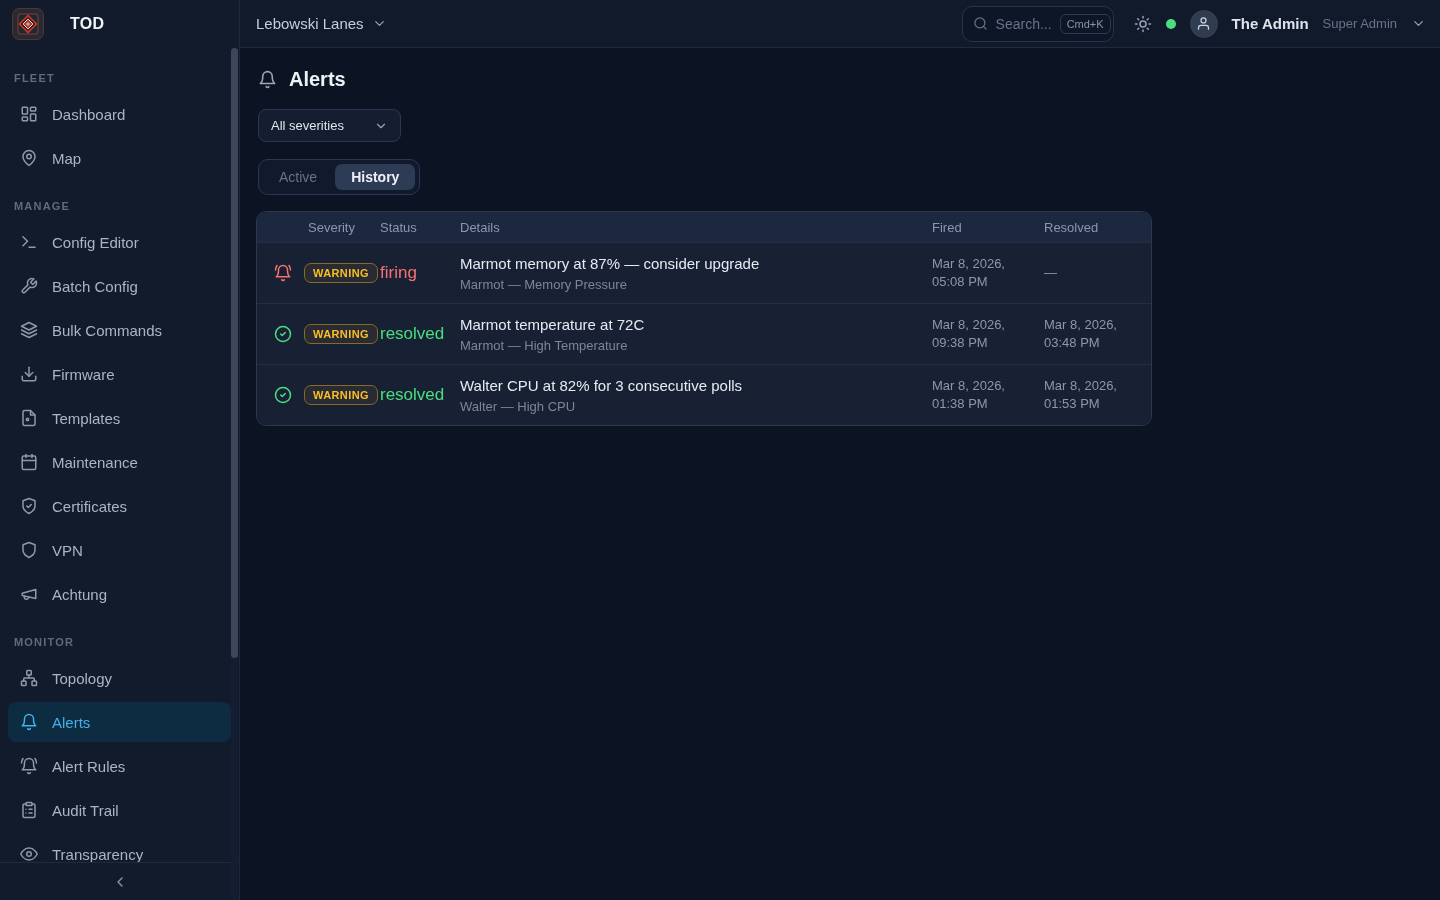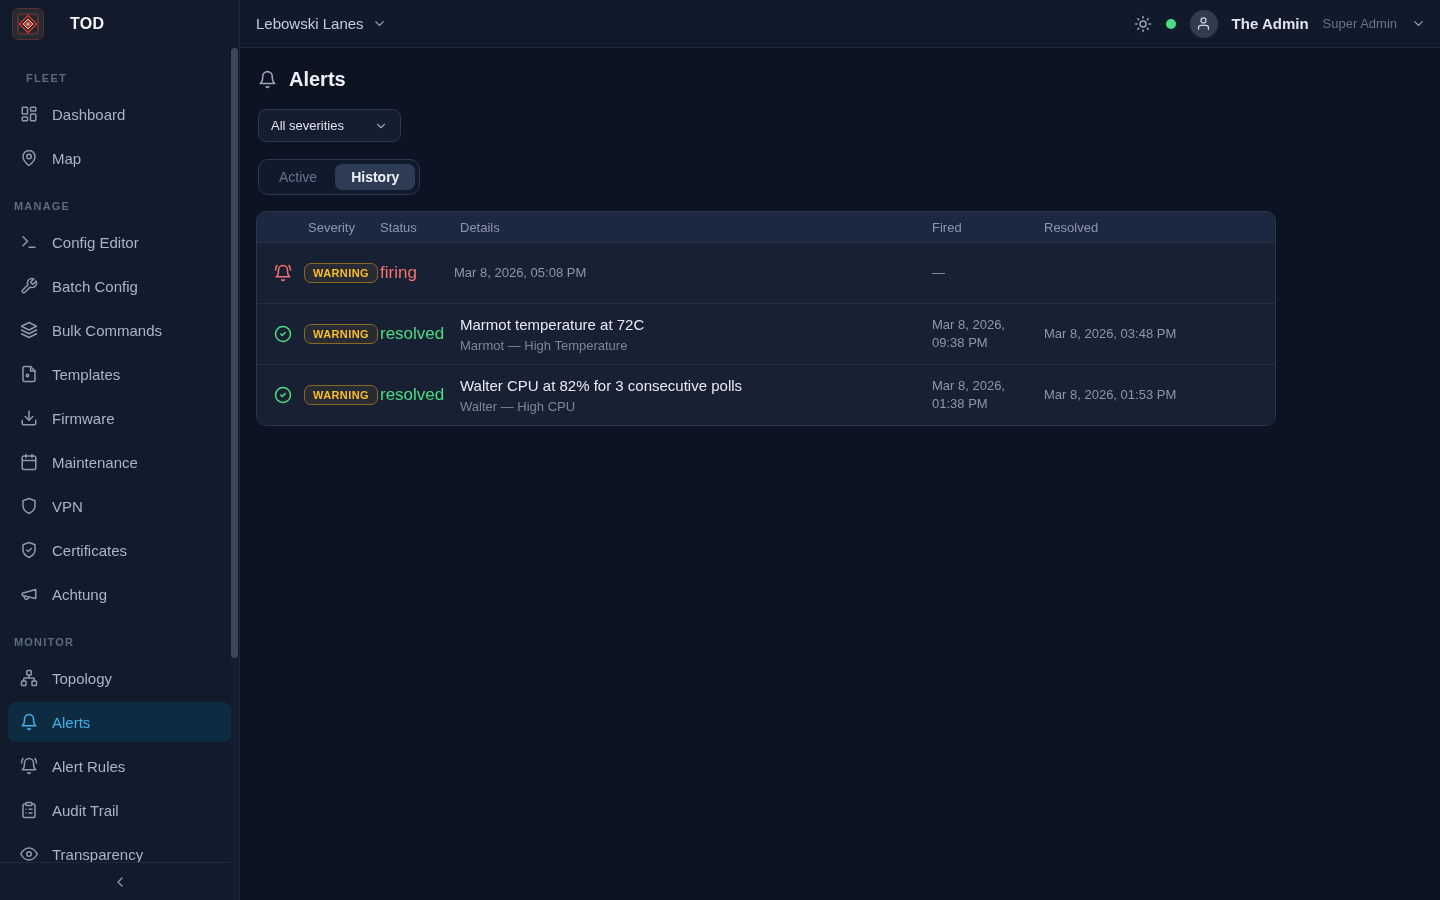--- a/index.html
+++ b/index.html
@@ -31,21 +31,21 @@
     background:#232b33; border:1px solid #5e2f2c;
     display:flex; align-items:center; justify-content:center;
   }
   .brand-name { font-size:16px; font-weight:700; color:#f1f5f9; letter-spacing:0.3px; }
   .sidebar-nav { flex:1 1 auto; overflow:hidden; padding-bottom:8px; }
   .nav-section-label {
     font-size:11px; font-weight:700; letter-spacing:1.2px;
     color:#5c6b80; text-transform:uppercase;
     padding:0 14px; margin:22px 0 10px 0;
   }
-  .nav-section-label.first { margin-top:24px;margin-left:12px; }
+  .nav-section-label.first { margin-top:24px; }
   .nav-item {
     height:40px; margin:4px 8px; border-radius:8px;
     display:flex; align-items:center; gap:14px;
     padding:0 12px;
     color:#a9b4c6; font-size:15px;
     cursor:pointer;
   }
   .nav-item .nav-icon { color:#8d99ac; flex:0 0 18px; }
   .nav-item.active { background:#0d2b41; color:#41b1ea; }
   .nav-item.active .nav-icon { color:#41b1ea; }
@@ -114,21 +114,21 @@
   .seg-tabs {
     display:inline-flex; align-items:center;
     border:1px solid #2b3850; border-radius:10px;
     background:#101a2c; padding:4px; margin:0 0 16px 2px; gap:2px;
   }
   .seg-tab { padding:5px 16px; font-size:14px; color:#64748b; border-radius:7px; cursor:pointer; }
   .seg-tab.selected { background:#2d3b54; color:#eef2f7; font-weight:600; }
 
   
   .alerts-table {
-    width:1020px;
+    width:896px;
     border:1px solid #2b3850; border-radius:10px;
     overflow:hidden;
   }
   .t-header, .t-row {
     display:grid;
     grid-template-columns:123px 74px 478px 112px 1fr;
     align-items:center;
   }
   .t-header { height:30px; background:#1c2840; color:#8b97ab; font-size:13px; }
   .t-header .th-severity { padding-left:51px; }
@@ -221,68 +221,68 @@
             <path d="m2 12 10 5 10-5"></path>
             <path d="m2 17 10 5 10-5"></path>
           </svg>
       </span>
       <span>Bulk Commands</span>
     </div>
 
     <div class="nav-item">
       <span class="nav-icon">
         <svg width="18" height="18" viewBox="0 0 24 24" fill="none" stroke="currentColor" stroke-width="2" stroke-linecap="round" stroke-linejoin="round">
+            <path d="M21 15v4a2 2 0 0 1-2 2H5a2 2 0 0 1-2-2v-4"></path>
+            <polyline points="7 10 12 15 17 10"></polyline>
+            <line x1="12" y1="15" x2="12" y2="3"></line>
+          </svg>
+      </span>
+      <span>Firmware</span>
+    </div>
+
+    <div class="nav-item">
+      <span class="nav-icon">
+        <svg width="18" height="18" viewBox="0 0 24 24" fill="none" stroke="currentColor" stroke-width="2" stroke-linecap="round" stroke-linejoin="round">
             <path d="M14 2H6a2 2 0 0 0-2 2v16a2 2 0 0 0 2 2h12a2 2 0 0 0 2-2V8z"></path>
             <polyline points="14 2 14 8 20 8"></polyline>
             <circle cx="10" cy="14" r="1.6"></circle>
           </svg>
       </span>
       <span>Templates</span>
-    </div>
-
-    <div class="nav-item">
-      <span class="nav-icon">
-        <svg width="18" height="18" viewBox="0 0 24 24" fill="none" stroke="currentColor" stroke-width="2" stroke-linecap="round" stroke-linejoin="round">
-            <path d="M21 15v4a2 2 0 0 1-2 2H5a2 2 0 0 1-2-2v-4"></path>
-            <polyline points="7 10 12 15 17 10"></polyline>
-            <line x1="12" y1="15" x2="12" y2="3"></line>
-          </svg>
-      </span>
-      <span>Firmware</span>
     </div>
 
     <div class="nav-item">
       <span class="nav-icon">
         <svg width="18" height="18" viewBox="0 0 24 24" fill="none" stroke="currentColor" stroke-width="2" stroke-linecap="round" stroke-linejoin="round">
             <rect x="3" y="4" width="18" height="18" rx="2"></rect>
             <line x1="16" y1="2" x2="16" y2="6"></line>
             <line x1="8" y1="2" x2="8" y2="6"></line>
             <line x1="3" y1="10" x2="21" y2="10"></line>
           </svg>
       </span>
       <span>Maintenance</span>
     </div>
 
     <div class="nav-item">
       <span class="nav-icon">
         <svg width="18" height="18" viewBox="0 0 24 24" fill="none" stroke="currentColor" stroke-width="2" stroke-linecap="round" stroke-linejoin="round">
             <path d="M12 22s8-4 8-10V5l-8-3-8 3v7c0 6 8 10 8 10z"></path>
+            <path d="m9 12 2 2 4-4"></path>
+          </svg>
+      </span>
+      <span>Certificates</span>
+    </div>
+
+    <div class="nav-item">
+      <span class="nav-icon">
+        <svg width="18" height="18" viewBox="0 0 24 24" fill="none" stroke="currentColor" stroke-width="2" stroke-linecap="round" stroke-linejoin="round">
+            <path d="M12 22s8-4 8-10V5l-8-3-8 3v7c0 6 8 10 8 10z"></path>
           </svg>
       </span>
       <span>VPN</span>
-    </div>
-
-    <div class="nav-item">
-      <span class="nav-icon">
-        <svg width="18" height="18" viewBox="0 0 24 24" fill="none" stroke="currentColor" stroke-width="2" stroke-linecap="round" stroke-linejoin="round">
-            <path d="M12 22s8-4 8-10V5l-8-3-8 3v7c0 6 8 10 8 10z"></path>
-            <path d="m9 12 2 2 4-4"></path>
-          </svg>
-      </span>
-      <span>Certificates</span>
     </div>
 
     <div class="nav-item">
       <span class="nav-icon">
         <svg width="18" height="18" viewBox="0 0 24 24" fill="none" stroke="currentColor" stroke-width="2" stroke-linecap="round" stroke-linejoin="round">
             <path d="m3 11 18-5v12L3 14v-3z"></path>
             <path d="M11.6 16.8a3 3 0 1 1-5.8-1.6"></path>
           </svg>
       </span>
       <span>Achtung</span>
@@ -368,20 +368,30 @@
     <div class="org-switcher">
       <span>Lebowski Lanes</span>
       <span class="chev">
         <svg width="15" height="15" viewBox="0 0 24 24" fill="none" stroke="currentColor" stroke-width="2" stroke-linecap="round" stroke-linejoin="round">
             <polyline points="6 9 12 15 18 9"></polyline>
           </svg>
       </span>
     </div>
 
     <div class="topbar-right">
+      <div class="search-box">
+        <span style="color:#64748b;">
+          <svg width="15" height="15" viewBox="0 0 24 24" fill="none" stroke="currentColor" stroke-width="2" stroke-linecap="round" stroke-linejoin="round">
+              <circle cx="11" cy="11" r="8"></circle>
+              <line x1="21" y1="21" x2="16.65" y2="16.65"></line>
+            </svg>
+        </span>
+        <span class="search-placeholder">Search...</span>
+        <span class="kbd-badge">Cmd+K</span>
+      </div>
 
       <span class="theme-toggle">
         <svg width="18" height="18" viewBox="0 0 24 24" fill="none" stroke="currentColor" stroke-width="2" stroke-linecap="round" stroke-linejoin="round">
             <circle cx="12" cy="12" r="4"></circle>
             <path d="M12 2v2"></path>
             <path d="M12 20v2"></path>
             <path d="m4.93 4.93 1.41 1.41"></path>
             <path d="m17.66 17.66 1.41 1.41"></path>
             <path d="M2 12h2"></path>
             <path d="M20 12h2"></path>
@@ -450,20 +460,24 @@
             <svg width="18" height="18" viewBox="0 0 24 24" fill="none" stroke="currentColor" stroke-width="2" stroke-linecap="round" stroke-linejoin="round">
                 <path d="M18 8A6 6 0 0 0 6 8c0 7-3 9-3 9h18s-3-2-3-9"></path>
                 <path d="M13.73 21a2 2 0 0 1-3.46 0"></path>
                 <path d="M4 2C2.8 3.7 2 5.7 2 8"></path>
                 <path d="M22 8c0-2.3-.8-4.3-2-6"></path>
               </svg>
           </span>
           <span class="warning-badge">WARNING</span>
         </div>
         <div class="cell-status firing">firing</div>
+        <div class="cell-details">
+          <div class="detail-title">Marmot memory at 87% — consider upgrade</div>
+          <div class="detail-sub">Marmot — Memory Pressure</div>
+        </div>
         <div class="cell-date">Mar 8, 2026, 05:08 PM</div>
         <div class="cell-date">—</div>
       </div>
 
       <div class="t-row">
         <div class="cell-severity">
           <span class="sev-icon resolved">
             <svg width="18" height="18" viewBox="0 0 24 24" fill="none" stroke="currentColor" stroke-width="2" stroke-linecap="round" stroke-linejoin="round">
                 <circle cx="12" cy="12" r="10"></circle>
                 <path d="m9 12 2 2 4-4"></path>

